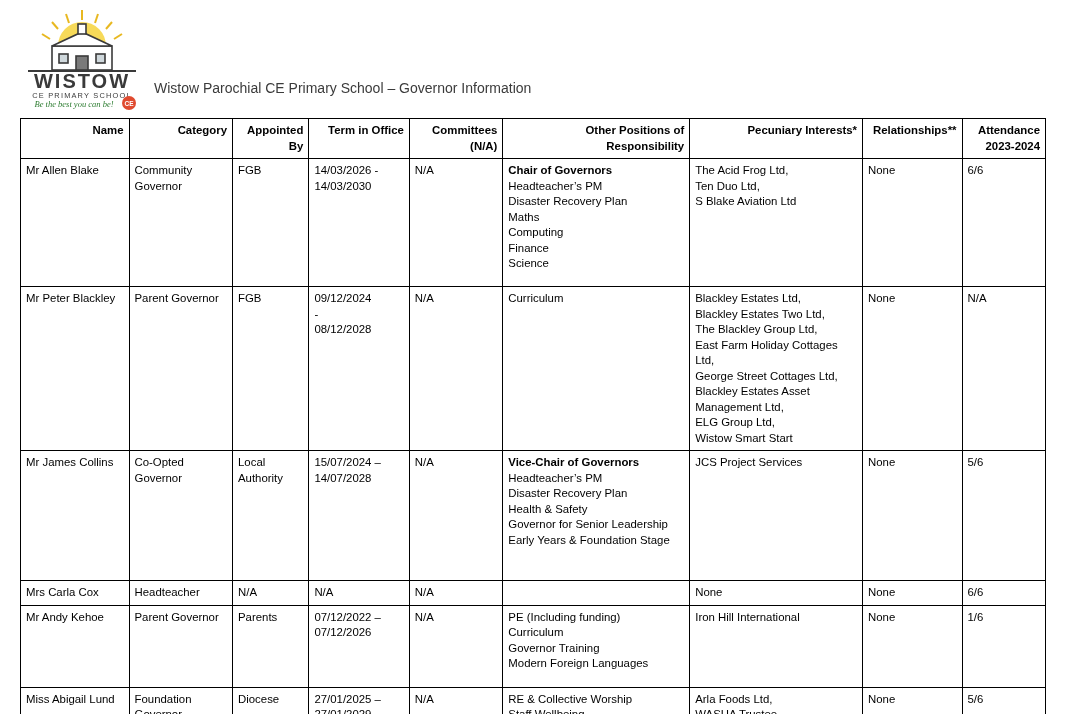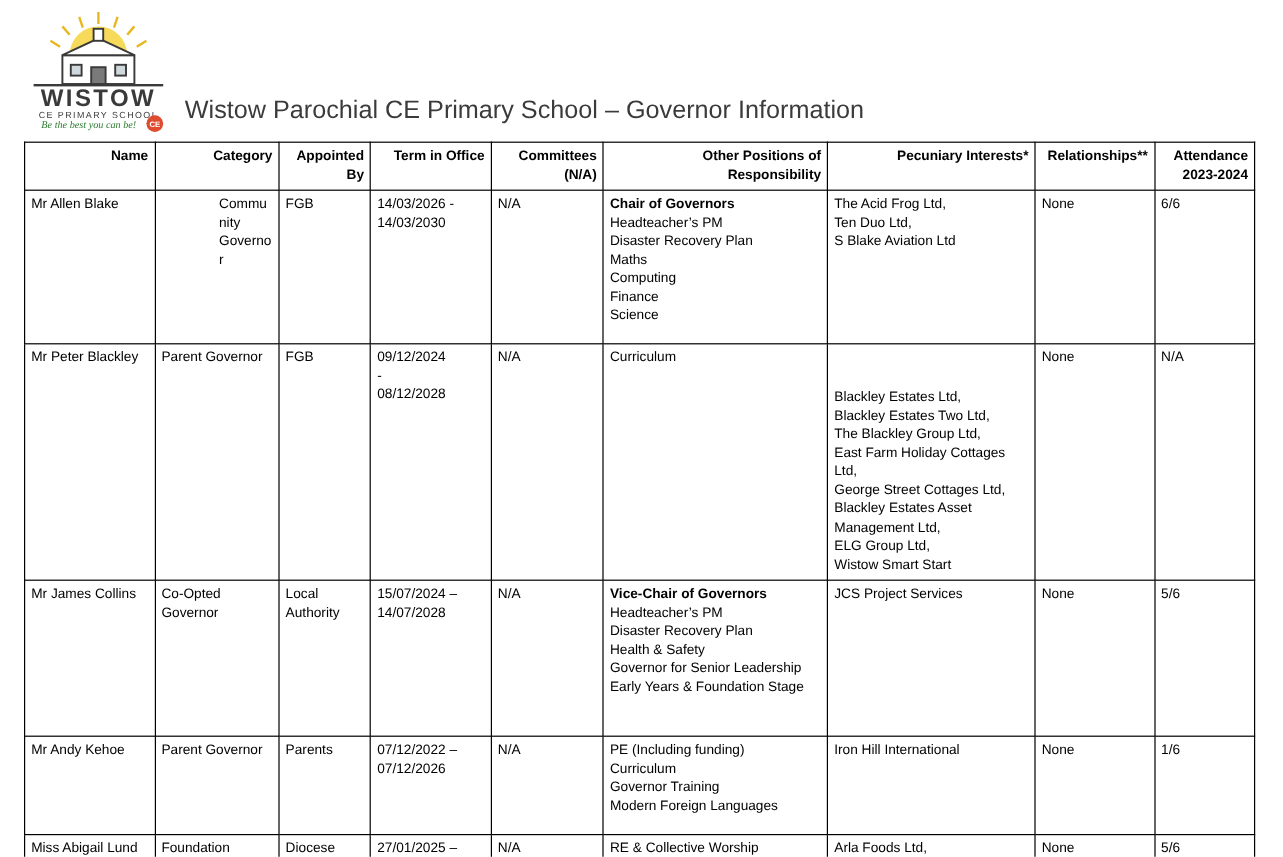--- a/index.html
+++ b/index.html
@@ -34,21 +34,21 @@
     top: 6px;
     width: 140px;
     height: 104px;
   }
   .logo svg { display: block; }
 
   .doc-title {
     position: absolute;
     left: 154px;
     top: 80px;
-    font-size: 21px;
+    font-size: 14px;
     color: #3b3b3b;
     font-family: "Liberation Sans", sans-serif;
     white-space: nowrap;
   }
 
   
   table.gov {
     position: absolute;
     left: 20px;
     top: 118px;
@@ -149,21 +149,21 @@
         <th>Relationships**</th>
         <th>Attendance 2023-2024</th>
       </tr>
     </thead>
     <tbody>
         <tr style="height: 128px;">
           <td>
             <div class="cell-lines" style="white-space: pre-wrap;">Mr Allen Blake</div>
           </td>
           <td>
-            <div class="cell-lines" style="white-space: pre-wrap; margin-left: 48px;">Community Governor</div>
+            <div class="cell-lines" style="white-space: pre-wrap;">Community Governor</div>
           </td>
           <td>
             <div class="cell-lines" style="white-space: pre-wrap;">FGB</div>
           </td>
           <td>
             <div class="cell-lines" style="white-space: pre-wrap;">14/03/2026 - 14/03/2030</div>
           </td>
           <td>
             <div class="cell-lines" style="white-space: pre-wrap;">N/A</div>
           </td>
@@ -203,21 +203,21 @@
 -
 08/12/2028</div>
           </td>
           <td>
             <div class="cell-lines" style="white-space: pre-wrap;">N/A</div>
           </td>
           <td>
             <div style="white-space: pre-wrap;">Curriculum</div>
           </td>
           <td>
-            <div class="cell-lines" style="white-space: pre-wrap; margin-top: 33px;">Blackley Estates Ltd,
+            <div class="cell-lines" style="white-space: pre-wrap;">Blackley Estates Ltd,
 Blackley Estates Two Ltd,
 The Blackley Group Ltd,
 East Farm Holiday Cottages Ltd,
 George Street Cottages Ltd,
 Blackley Estates Asset Management Ltd,
 ELG Group Ltd,
 Wistow Smart Start</div>
           </td>
           <td>
             <div class="cell-lines" style="white-space: pre-wrap;">None</div>
@@ -253,20 +253,47 @@
           <td>
             <div class="cell-lines" style="white-space: pre-wrap;">JCS Project Services</div>
           </td>
           <td>
             <div class="cell-lines" style="white-space: pre-wrap;">None</div>
           </td>
           <td>
             <div class="cell-lines" style="white-space: pre-wrap;">5/6</div>
           </td>
         </tr>
+        <tr style="height: 17px;">
+          <td>
+            <div class="cell-lines" style="white-space: pre-wrap;">Mrs Carla Cox</div>
+          </td>
+          <td>
+            <div class="cell-lines" style="white-space: pre-wrap;">Headteacher</div>
+          </td>
+          <td>
+            <div class="cell-lines" style="white-space: pre-wrap;">N/A</div>
+          </td>
+          <td>
+            <div class="cell-lines" style="white-space: pre-wrap;">N/A</div>
+          </td>
+          <td>
+            <div class="cell-lines" style="white-space: pre-wrap;">N/A</div>
+          </td>
+          <td></td>
+          <td>
+            <div class="cell-lines" style="white-space: pre-wrap;">None</div>
+          </td>
+          <td>
+            <div class="cell-lines" style="white-space: pre-wrap;">None</div>
+          </td>
+          <td>
+            <div class="cell-lines" style="white-space: pre-wrap;">6/6</div>
+          </td>
+        </tr>
         <tr style="height: 82px;">
           <td>
             <div class="cell-lines" style="white-space: pre-wrap;">Mr Andy Kehoe</div>
           </td>
           <td>
             <div class="cell-lines" style="white-space: pre-wrap;">Parent Governor</div>
           </td>
           <td>
             <div class="cell-lines" style="white-space: pre-wrap;">Parents</div>
           </td>

